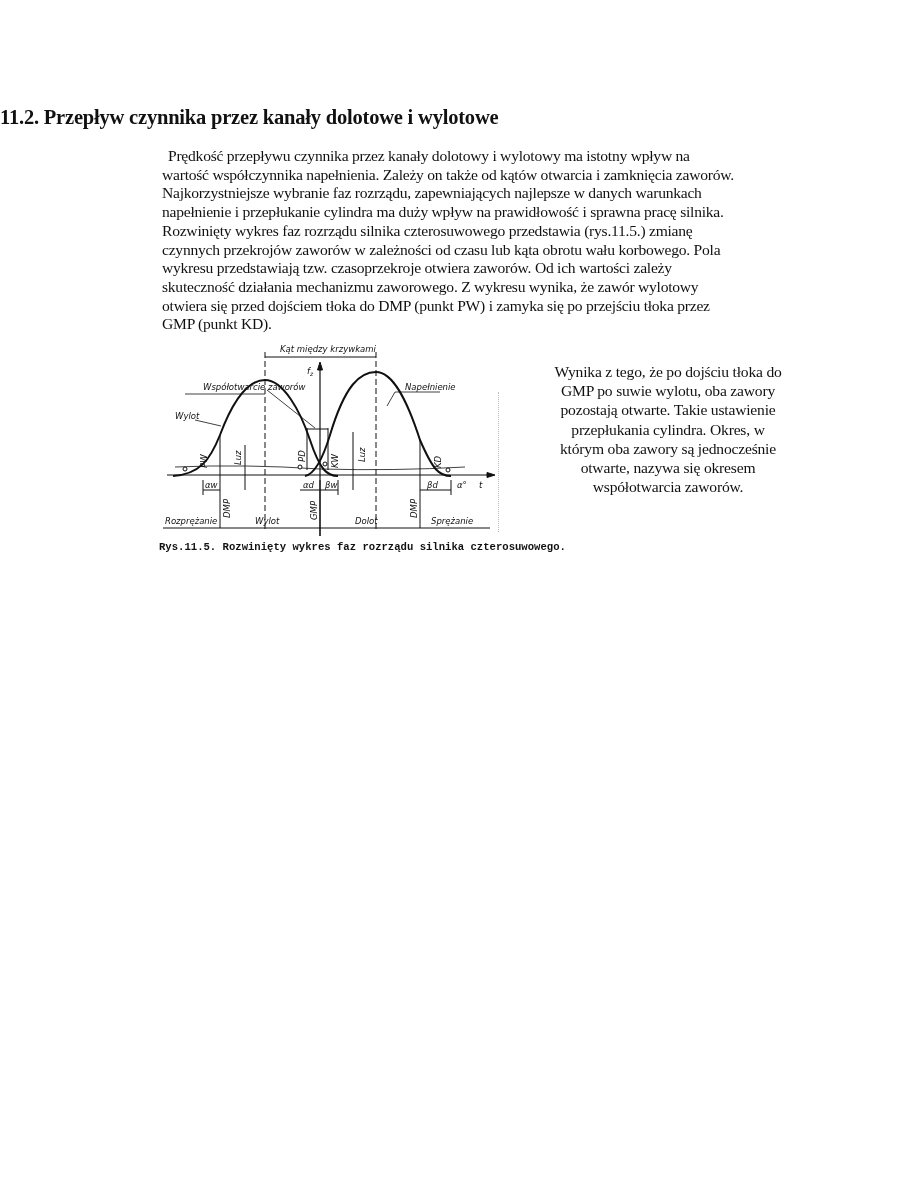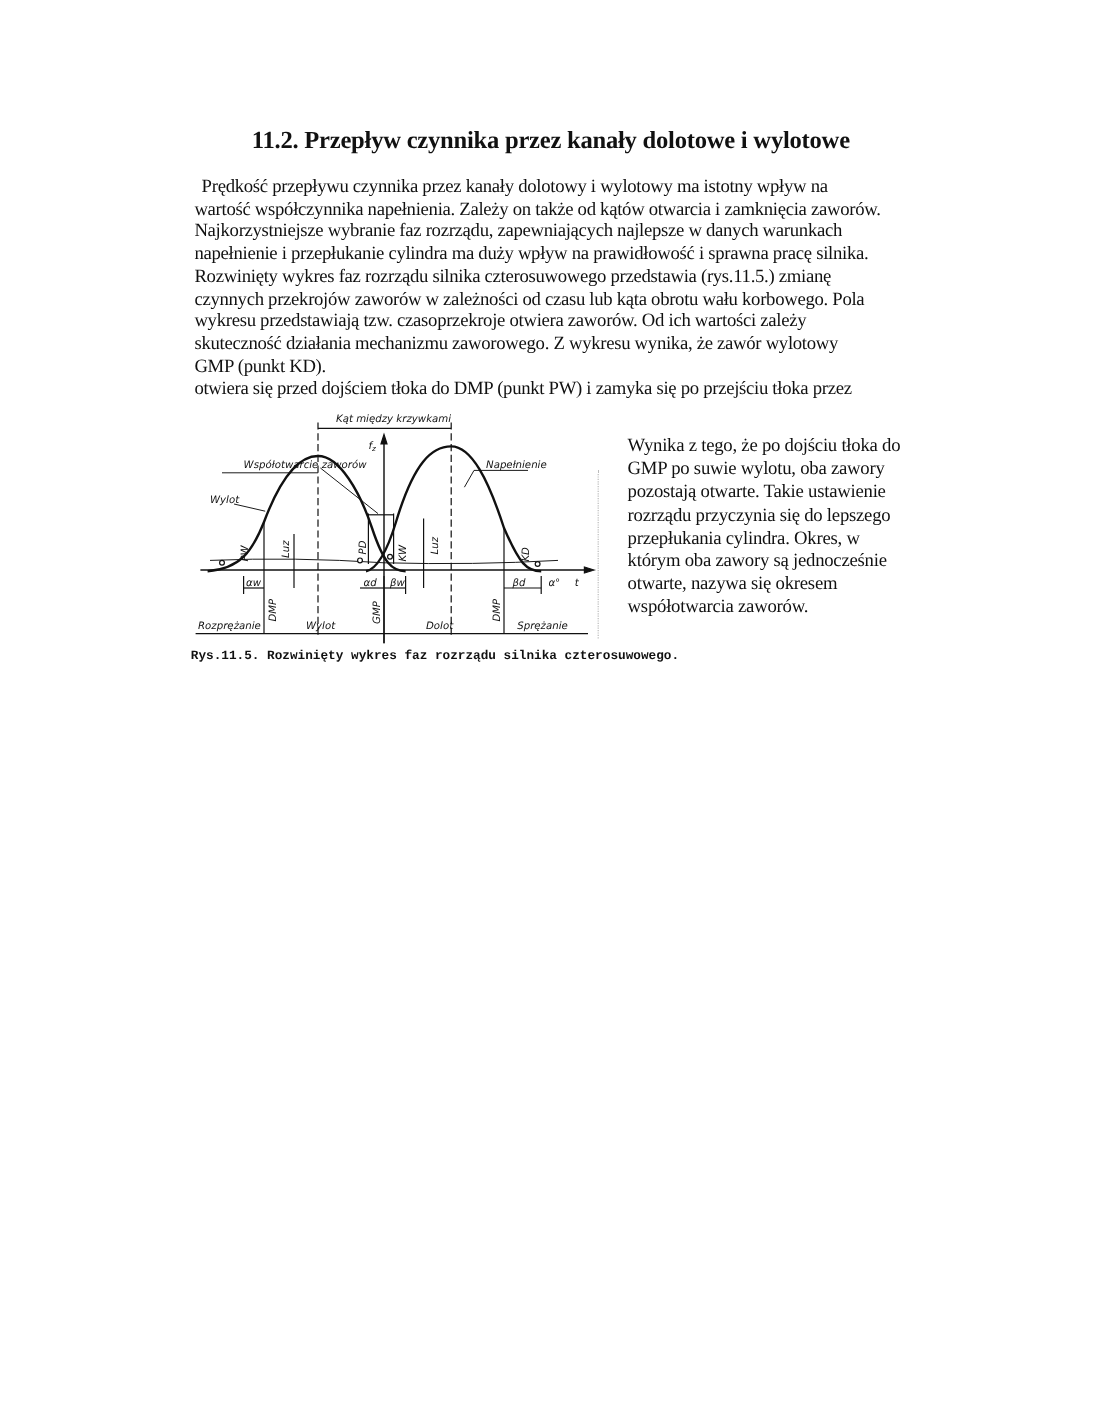--- a/index.html
+++ b/index.html
@@ -1,43 +1,43 @@
 <!DOCTYPE html>
 <html><head>
 <meta charset="utf-8">
 <style>
   html, body { margin: 0; padding: 0; background: #ffffff; }
   body { width: 918px; height: 1188px; position: relative; overflow: hidden; font-family: "Liberation Serif", serif; color: #111; }
-  .title { position: absolute; left: 0; top: 106px; width: 918px; text-align: center; font-weight: bold; font-size: 20.5px; letter-spacing: -0.2px; }
+  .title { position: absolute; left: 0; top: 106px; width: 918px; font-weight: bold; font-size: 20.5px; letter-spacing: -0.2px; }
   .para { position: absolute; left: 162px; top: 147px; width: 660px; font-size: 15.6px; line-height: 18.7px; letter-spacing: -0.25px; }
   .para .line { display: block; white-space: nowrap; }
   .para .line.first { padding-left: 6px; }
   .side { position: absolute; left: 523px; top: 362px; width: 290px; font-size: 15.6px; line-height: 19.2px; letter-spacing: -0.2px; }
-  .side .line { display: block; white-space: nowrap; }
+  .side .line { display: block; white-space: nowrap; text-align: center; }
   .figure { position: absolute; left: 155px; top: 340px; width: 350px; height: 200px; }
   .caption { position: absolute; left: 159px; top: 541px; font-family: Liberation Mono, monospace; font-weight: bold; font-size: 10.6px; white-space: nowrap; }
   svg text { font-family: "DejaVu Sans", sans-serif; font-style: italic; font-size: 8.5px; fill: #111; }
   .sep { position: absolute; left: 498px; top: 392px; width: 1px; height: 140px; border-left: 1px dotted #bbb; }
 </style>
 </head>
 <body>
 
 <div class="title">11.2. Przepływ czynnika przez kanały dolotowe i wylotowe</div>
 
 <div class="para">
   <span class="line first">Prędkość przepływu czynnika przez kanały dolotowy i wylotowy ma istotny wpływ na</span>
   <span class="line">wartość współczynnika napełnienia. Zależy on także od kątów otwarcia i zamknięcia zaworów.</span>
   <span class="line">Najkorzystniejsze wybranie faz rozrządu, zapewniających najlepsze w danych warunkach</span>
   <span class="line">napełnienie i przepłukanie cylindra ma duży wpływ na prawidłowość i sprawna pracę silnika.</span>
   <span class="line">Rozwinięty wykres faz rozrządu silnika czterosuwowego przedstawia (rys.11.5.) zmianę</span>
   <span class="line">czynnych przekrojów zaworów w zależności od czasu lub kąta obrotu wału korbowego. Pola</span>
   <span class="line">wykresu przedstawiają tzw. czasoprzekroje otwiera zaworów. Od ich wartości zależy</span>
   <span class="line">skuteczność działania mechanizmu zaworowego. Z wykresu wynika, że zawór wylotowy</span>
+  <span class="line">otwiera się przed dojściem tłoka do DMP (punkt PW) i zamyka się po przejściu tłoka przez</span>
   <span class="line">GMP (punkt KD).</span>
-  <span class="line">otwiera się przed dojściem tłoka do DMP (punkt PW) i zamyka się po przejściu tłoka przez</span>
 </div>
 
 <div class="figure">
   <svg width="350" height="200" viewBox="0 0 350 200" xmlns="http://www.w3.org/2000/svg">
     <g stroke="#111" fill="none" stroke-width="1">
 
       <line x1="110" y1="17" x2="221" y2="17"></line>
       <line x1="110" y1="12" x2="110" y2="190" stroke-dasharray="6,3"></line>
       <line x1="221" y1="12" x2="221" y2="190" stroke-dasharray="6,3"></line>
 
@@ -113,18 +113,17 @@
 </div>
 
 <div class="sep"></div>
 
 <div class="caption">Rys.11.5. Rozwinięty wykres faz rozrządu silnika czterosuwowego.</div>
 
 <div class="side">
   <span class="line">Wynika z tego, że po dojściu tłoka do</span>
   <span class="line">GMP po suwie wylotu, oba zawory</span>
   <span class="line">pozostają otwarte. Takie ustawienie</span>
-  <span class="line">rozrządu przyczynia się do lepszego</span>
   <span class="line">przepłukania cylindra. Okres, w</span>
   <span class="line">którym oba zawory są jednocześnie</span>
   <span class="line">otwarte, nazywa się okresem</span>
   <span class="line">współotwarcia zaworów.</span>
 </div>
 
 </body></html>

